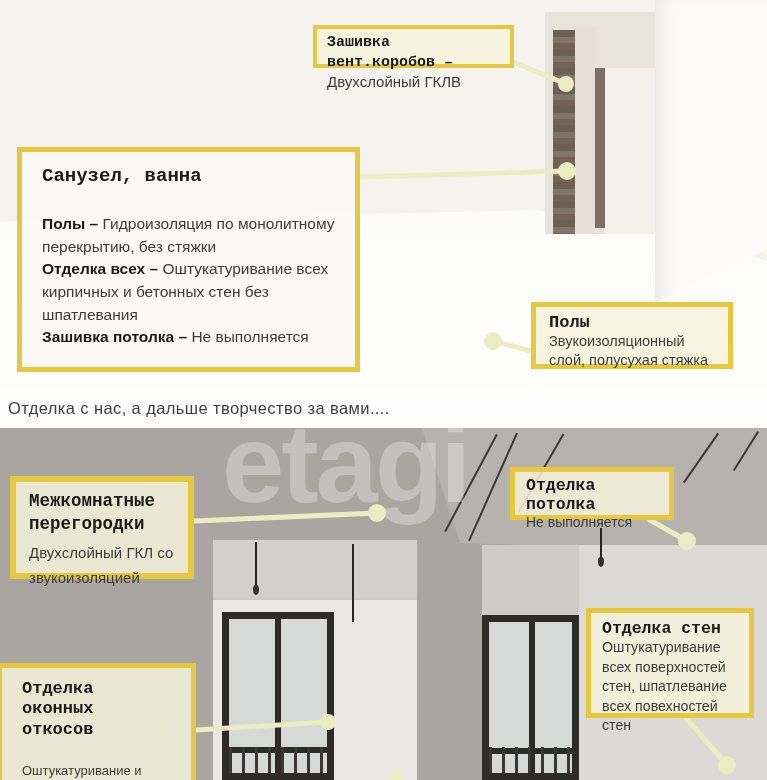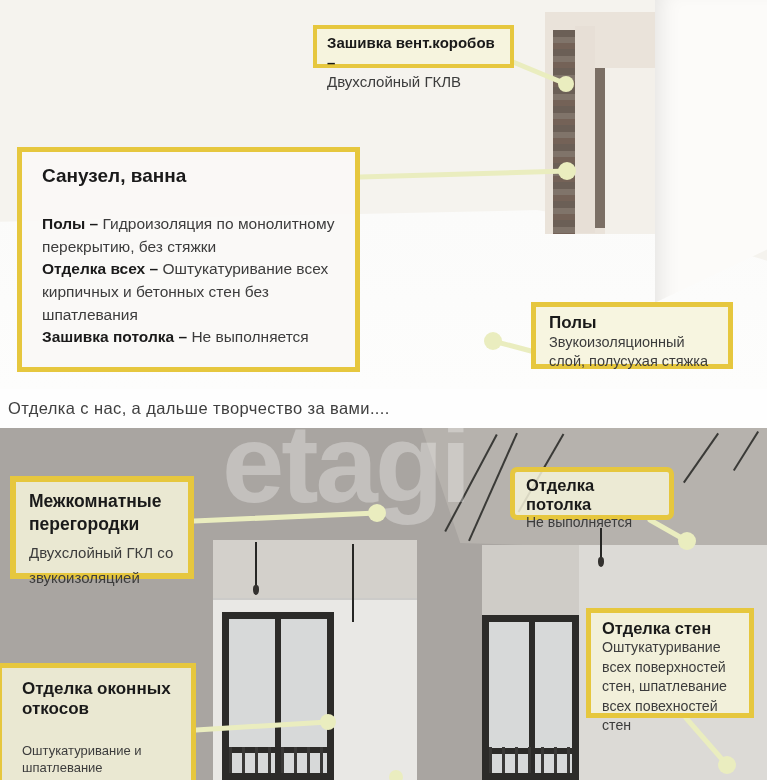--- a/index.html
+++ b/index.html
@@ -67,39 +67,39 @@
   .watermark{position:absolute;left:222px;top:408px;font-size:112px;font-weight:700;
     letter-spacing:-3px;color:rgba(255,255,255,.30);line-height:1;z-index:3;}
 
   
   svg.overlay{position:absolute;left:0;top:0;z-index:5;pointer-events:none;}
   .conn{stroke:var(--connector);stroke-width:5;stroke-linecap:round;}
   .dot{fill:var(--connector);}
 
   
   .callout{position:absolute;border:5px solid var(--accent);background:var(--fill-cream);z-index:10;color:var(--t2);}
-  .callout .ttl{font-weight:700;color:var(--t1);}
+  .callout .ttl{font-weight:700;color:var(--t1);font-family:Liberation Mono, monospace;}
   .lb{font-weight:700;color:var(--t1);}
 
   .co-vent{left:313px;top:25px;width:201px;height:43px;padding:4px 10px;font-size:15px;line-height:1.3;border-width:4px;}
   .co-vent .ttl{font-size:15px;}
 
   .co-bath{left:17px;top:147px;width:343px;height:225px;padding:13px 20px;background:var(--fill-white);}
   .co-bath .ttl{font-size:19px;}
   .co-bath .body{margin-top:26px;font-size:15.5px;line-height:1.46;}
 
   .co-floor{left:531px;top:302px;width:202px;height:67px;padding:6px 13px;}
   .co-floor .ttl{font-size:17px;}
   .co-floor .body{font-size:14.5px;line-height:1.3;}
 
   .co-part{left:10px;top:476px;width:184px;height:103px;padding:8px 13px;border-width:6px;}
   .co-part .ttl{font-size:17.5px;line-height:1.3;}
   .co-part .body{margin-top:4px;font-size:15px;line-height:1.7;}
 
-  .co-ceil{left:510px;top:467px;width:164px;height:53px;padding:4px 11px;border-radius:7px;}
+  .co-ceil{left:510px;top:467px;width:164px;height:53px;padding:4px 11px;}
   .co-ceil .ttl{font-size:16.5px;}
   .co-ceil .body{font-size:14px;}
 
   .co-walls{left:586px;top:608px;width:168px;height:110px;padding:6px 11px;}
   .co-walls .ttl{font-size:16.5px;}
   .co-walls .body{font-size:14.2px;line-height:1.38;}
 
   .co-slopes{left:-3px;top:663px;width:199px;height:160px;padding:11px 16px 11px 20px;}
   .co-slopes .ttl{font-size:17px;line-height:1.2;}
   .co-slopes .body{margin-top:22px;font-size:13px;line-height:1.35;}

